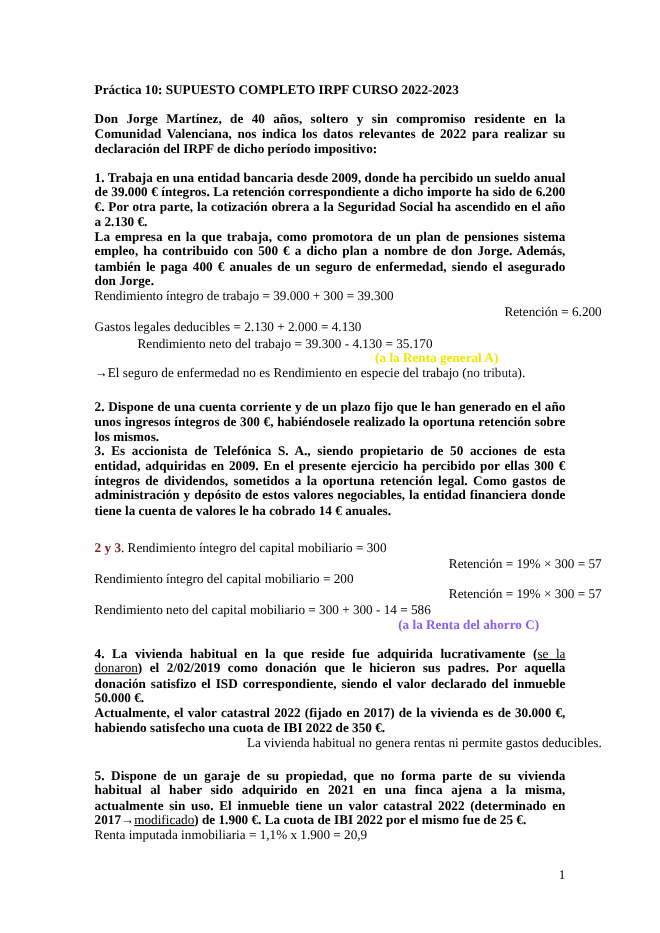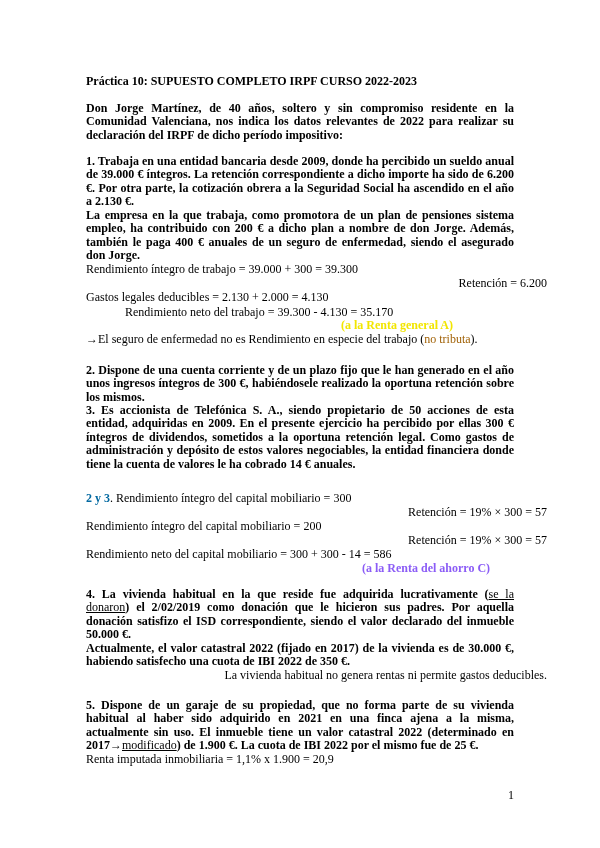--- a/index.html
+++ b/index.html
@@ -5,36 +5,36 @@
   html, body { margin: 0; padding: 0; background: #ffffff; }
   body { width: 600px; height: 848px; position: relative; overflow: hidden;
          font-family: "Liberation Serif", "DejaVu Serif", serif; color: #000; }
   .page { position: absolute; left: 86px; top: 0; width: 428px; }
   .blk { position: absolute; left: 0; width: 428px; font-size: 12px; line-height: 13.4px; }
   .b { font-weight: bold; }
   .j { text-align: justify; text-align-last: left; }
   .ind { padding-left: 33px; text-align: right; }
   .yellow { color: #f2e600; font-weight: bold; }
   .green { color: #8b5cf6; font-weight: bold; text-align: center; }
-  .red { color: #a16207; }
-  .redb { color: #0369a1; font-weight: bold; text-align: center; }
+  .red { color: #0f172a; }
+  .redb { color: #7f1d1d; font-weight: bold; text-align: center; }
   .u { text-decoration: underline; font-weight: normal; }
   .pnum { position: absolute; left: 508px; top: 788px; font-size: 12px; }
 </style>
 </head>
 <body>
 
 <div class="page">
 
   <div class="blk b" style="top:75px;">Práctica 10: SUPUESTO COMPLETO IRPF CURSO 2022-2023</div>
 
   <div class="blk b j" style="top:102px;">Don Jorge Martínez, de 40 años, soltero y sin compromiso residente en la Comunidad Valenciana, nos indica los datos relevantes de 2022 para realizar su declaración del IRPF de dicho período impositivo:</div>
 
   <div class="blk b j" style="top:155px;">1. Trabaja en una entidad bancaria desde 2009, donde ha percibido un sueldo anual de 39.000 € íntegros. La retención correspondiente a dicho importe ha sido de 6.200 €. Por otra parte, la cotización obrera a la Seguridad Social ha ascendido en el año a 2.130 €.</div>
-  <div class="blk b j" style="top:209px;">La empresa en la que trabaja, como promotora de un plan de pensiones sistema empleo, ha contribuido con 200 € a dicho plan a nombre de don Jorge. Además, también le paga 400 € anuales de un seguro de enfermedad, siendo el asegurado don Jorge.</div>
+  <div class="blk b j" style="top:209px;">La empresa en la que trabaja, como promotora de un plan de pensiones sistema empleo, ha contribuido con 500 € a dicho plan a nombre de don Jorge. Además, también le paga 400 € anuales de un seguro de enfermedad, siendo el asegurado don Jorge.</div>
 
   <div class="blk" style="top:263px;">Rendimiento íntegro de trabajo = 39.000 + 300 = 39.300</div>
   <div class="blk ind" style="top:277px;">Retención = 6.200</div>
   <div class="blk" style="top:291px;">Gastos legales deducibles = 2.130 + 2.000 = 4.130</div>
   <div class="blk" style="top:306px;margin-left:39px;">Rendimiento neto del trabajo = 39.300 - 4.130 = 35.170</div>
   <div class="blk" style="top:319px; padding-left:255px; width:173px;">
     <span class="yellow">(a la Renta general A)</span>
   </div>
   <div class="blk" style="top:333px;">
     <span>→El seguro de enfermedad no es Rendimiento en especie del trabajo (</span><span class="red">no tributa</span><span>).</span>

